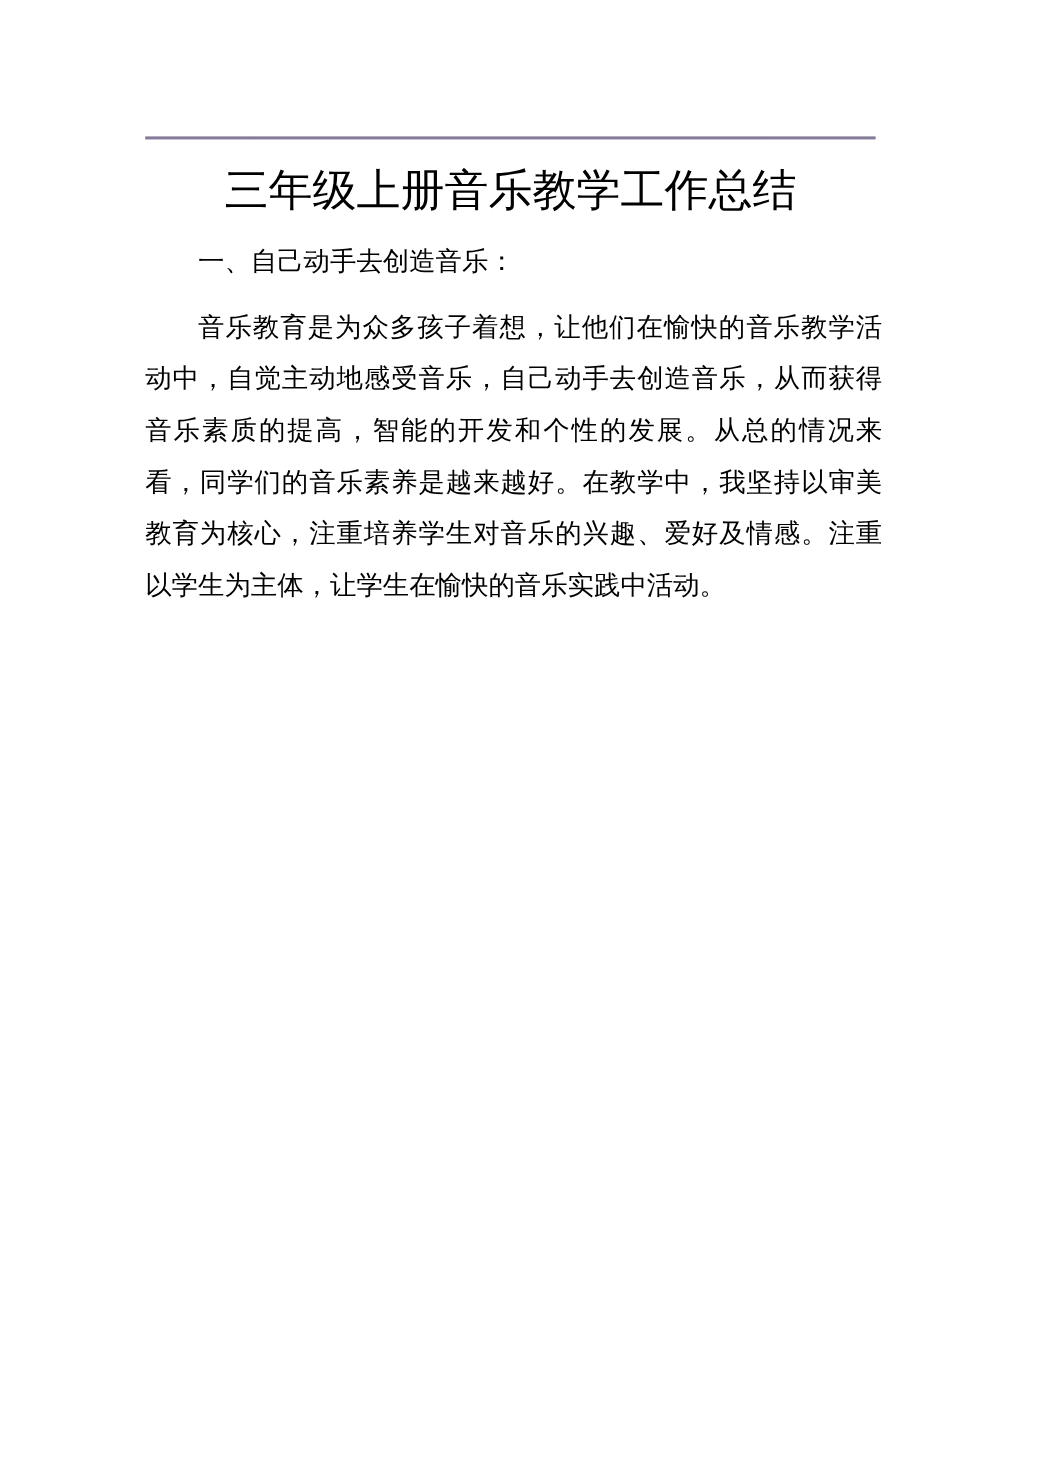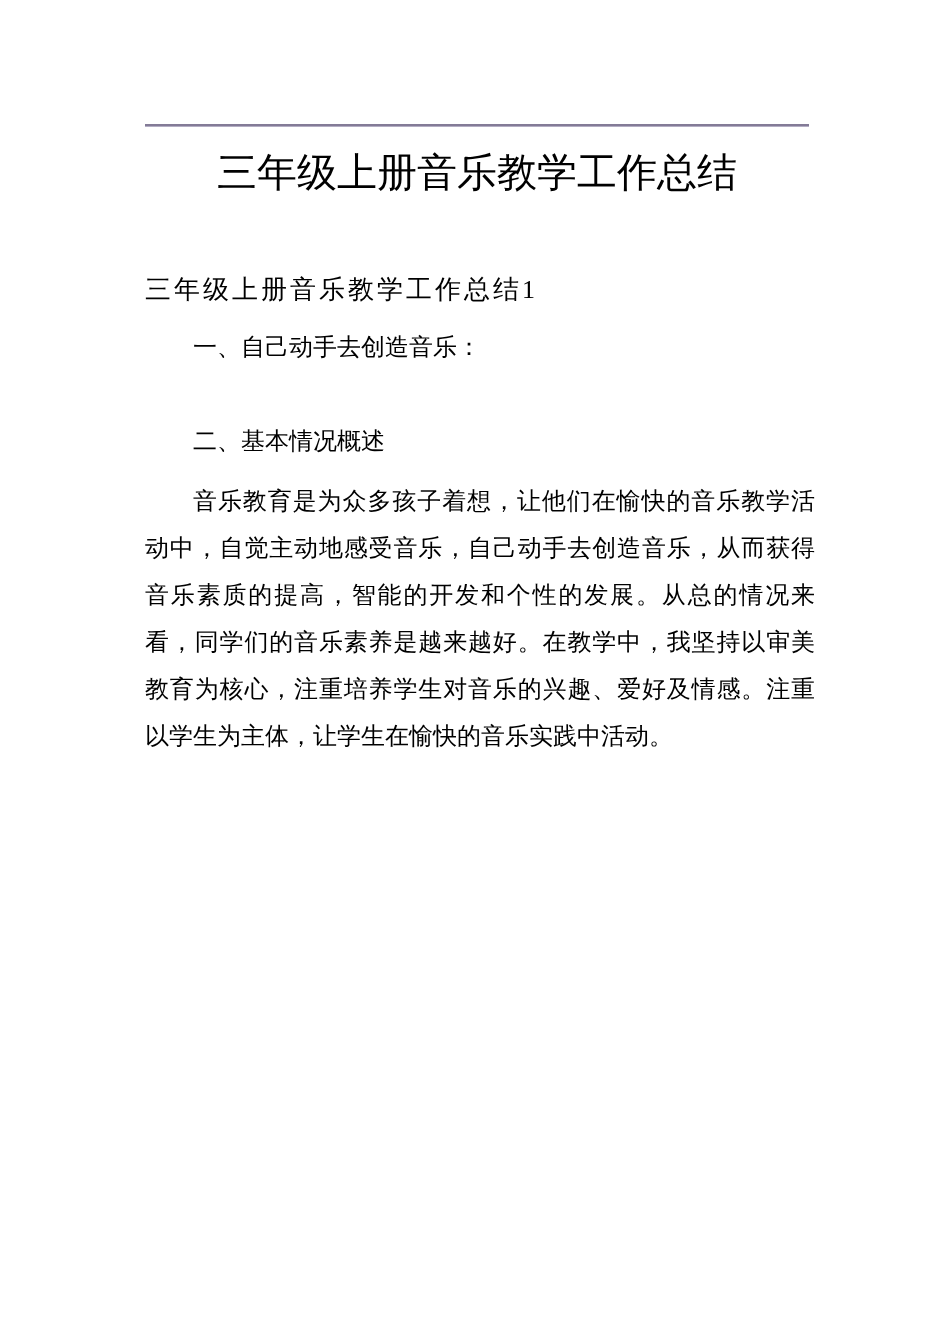--- a/index.html
+++ b/index.html
@@ -11,21 +11,21 @@
     position: relative;
     width: 950px;
     height: 1344px;
     background: #ffffff;
     overflow: hidden;
     font-family: "Liberation Serif", "DejaVu Serif", serif;
     color: #000000;
   }
   .content {
     position: absolute;
-    left: 145px;
+    left: 132px;
     top: 0;
     width: 670px;
   }
   .rule {
     margin-top: 124px;
     width: 664px;
     height: 3px;
     background: linear-gradient(to bottom, #837b97 0%, #837b97 66%, #b3adc3 66%, #b3adc3 100%);
   }
   .doc-title {
@@ -62,18 +62,16 @@
   .heading-2 { margin-top: 47px; }
   .para-3 { margin-top: 13px; }
 </style>
 </head>
 <body>
 
 <div class="page">
   <div class="content">
     <div class="rule"></div>
     <div class="doc-title">三年级上册音乐教学工作总结</div>
-    <div class="doc-subtitle">三年级上册音乐教学工作总结1</div>
     <div class="heading heading-1">一、自己动手去创造音乐：</div>
-    <div class="heading heading-2">二、基本情况概述</div>
     <div class="para para-3">音乐教育是为众多孩子着想，让他们在愉快的音乐教学活动中，自觉主动地感受音乐，自己动手去创造音乐，从而获得音乐素质的提高，智能的开发和个性的发展。从总的情况来看，同学们的音乐素养是越来越好。在教学中，我坚持以审美教育为核心，注重培养学生对音乐的兴趣、爱好及情感。注重以学生为主体，让学生在愉快的音乐实践中活动。</div>
   </div>
 </div>
 
 </body></html>

